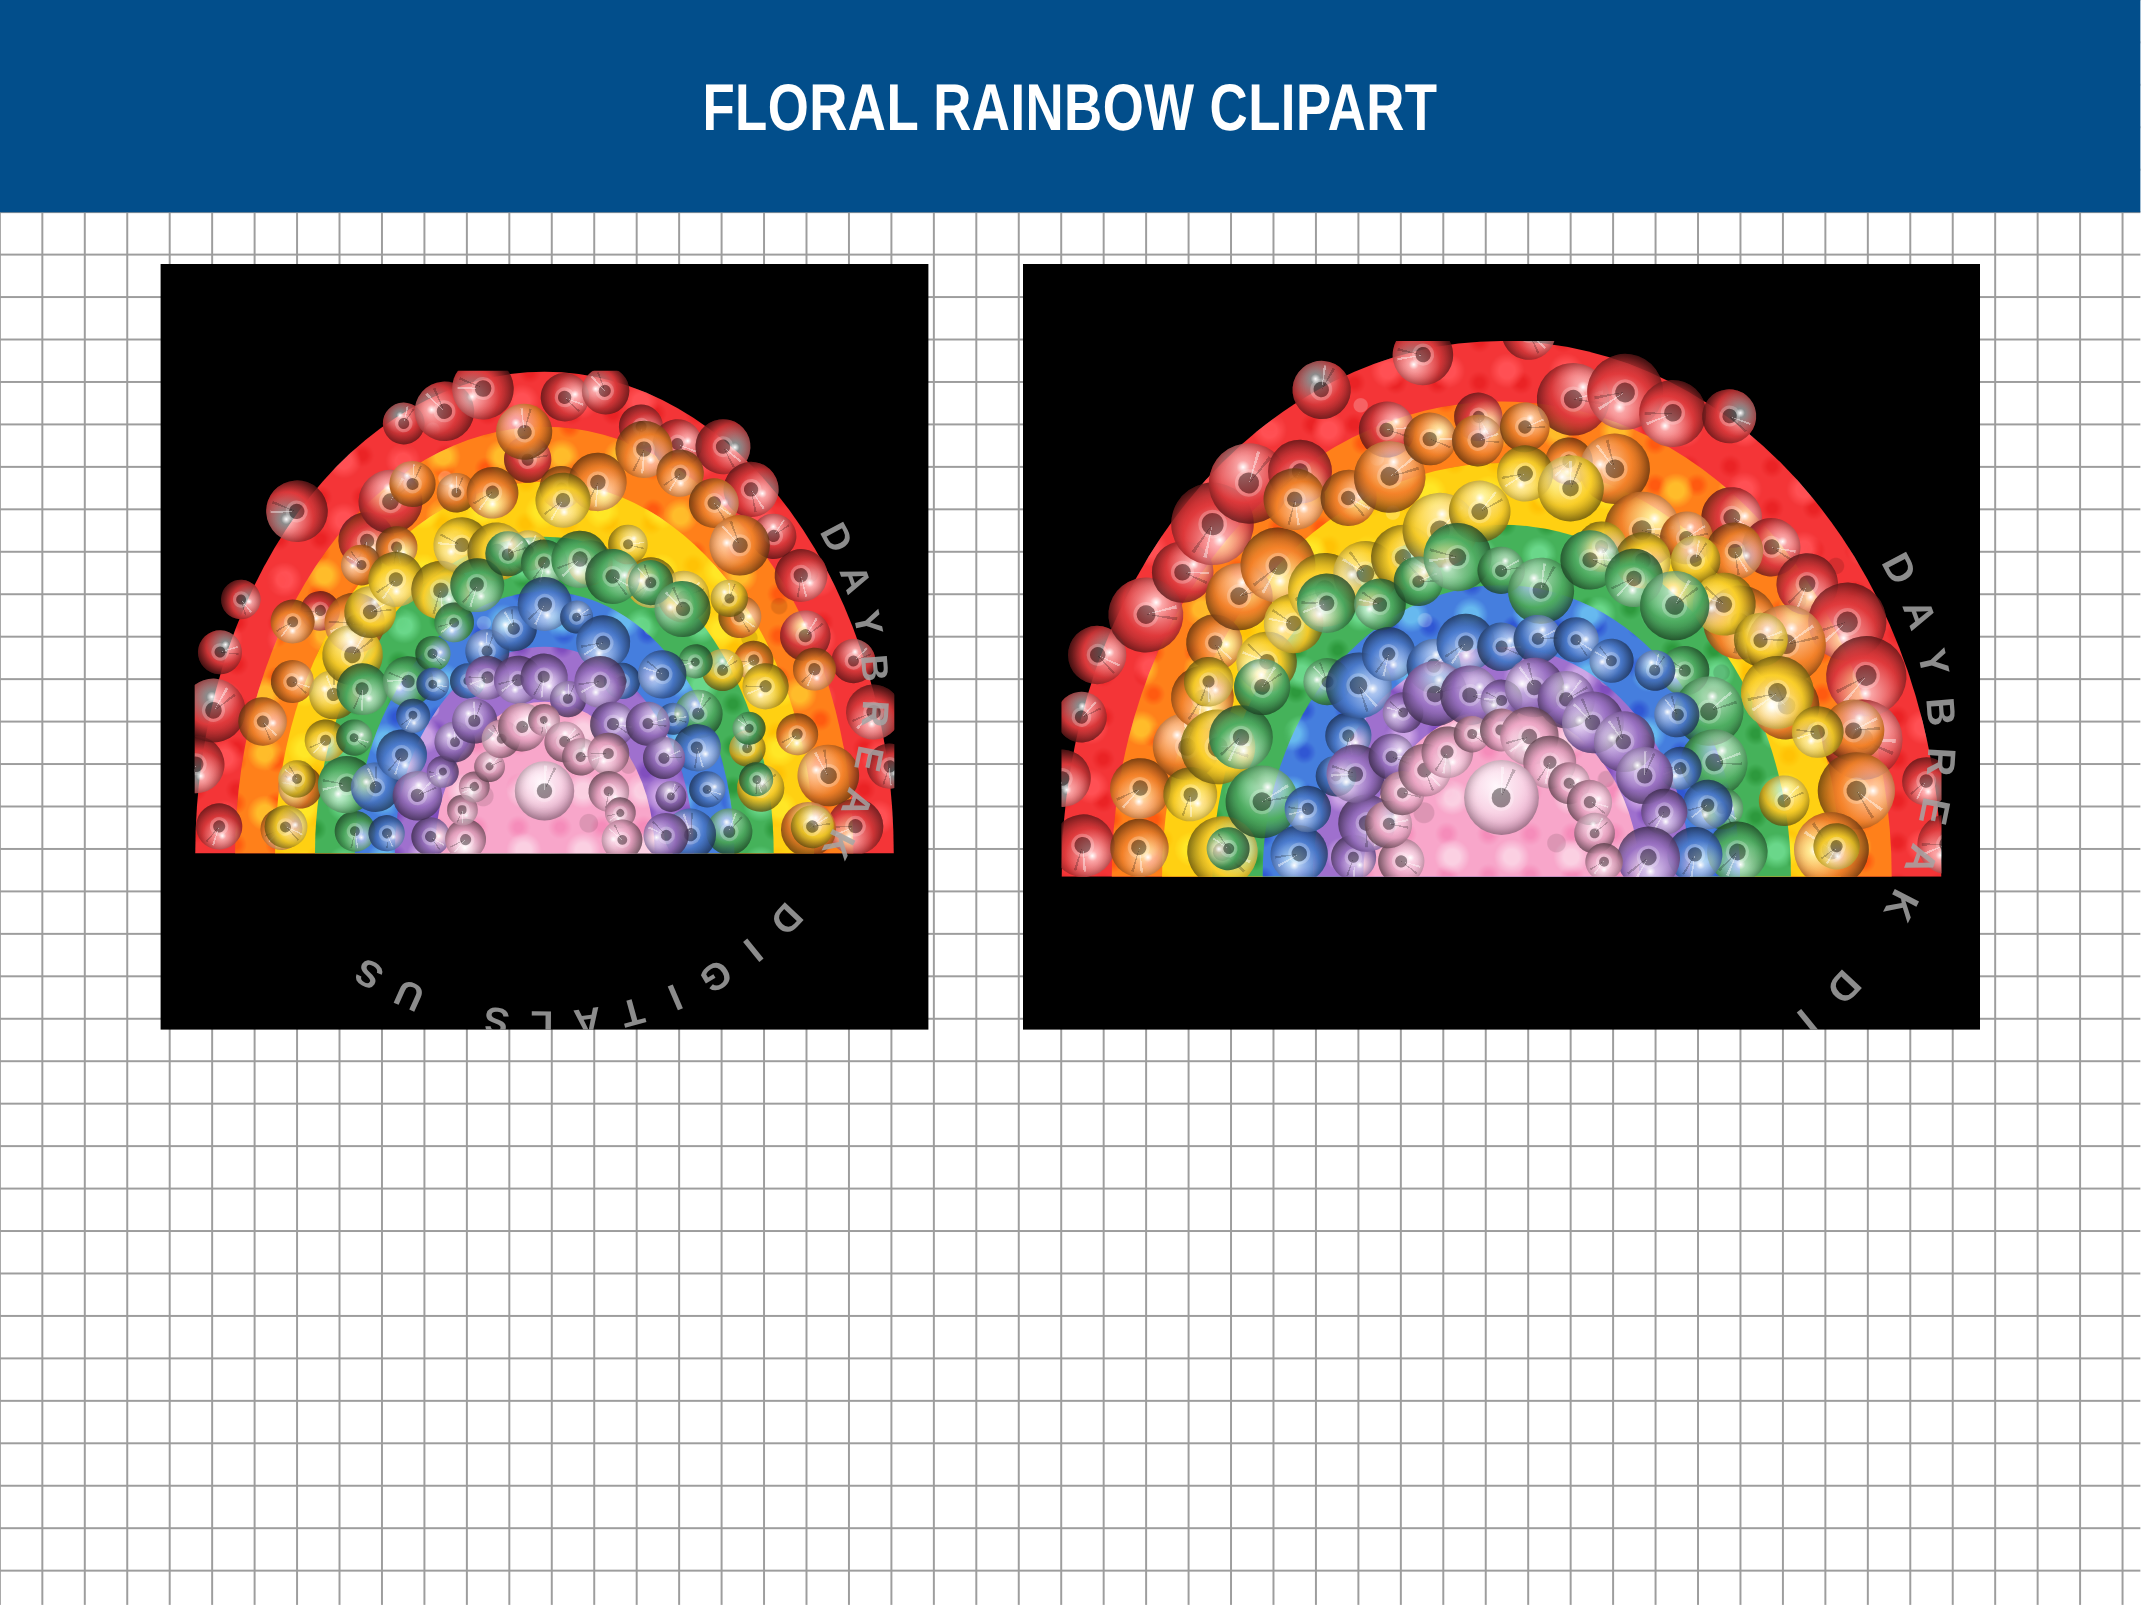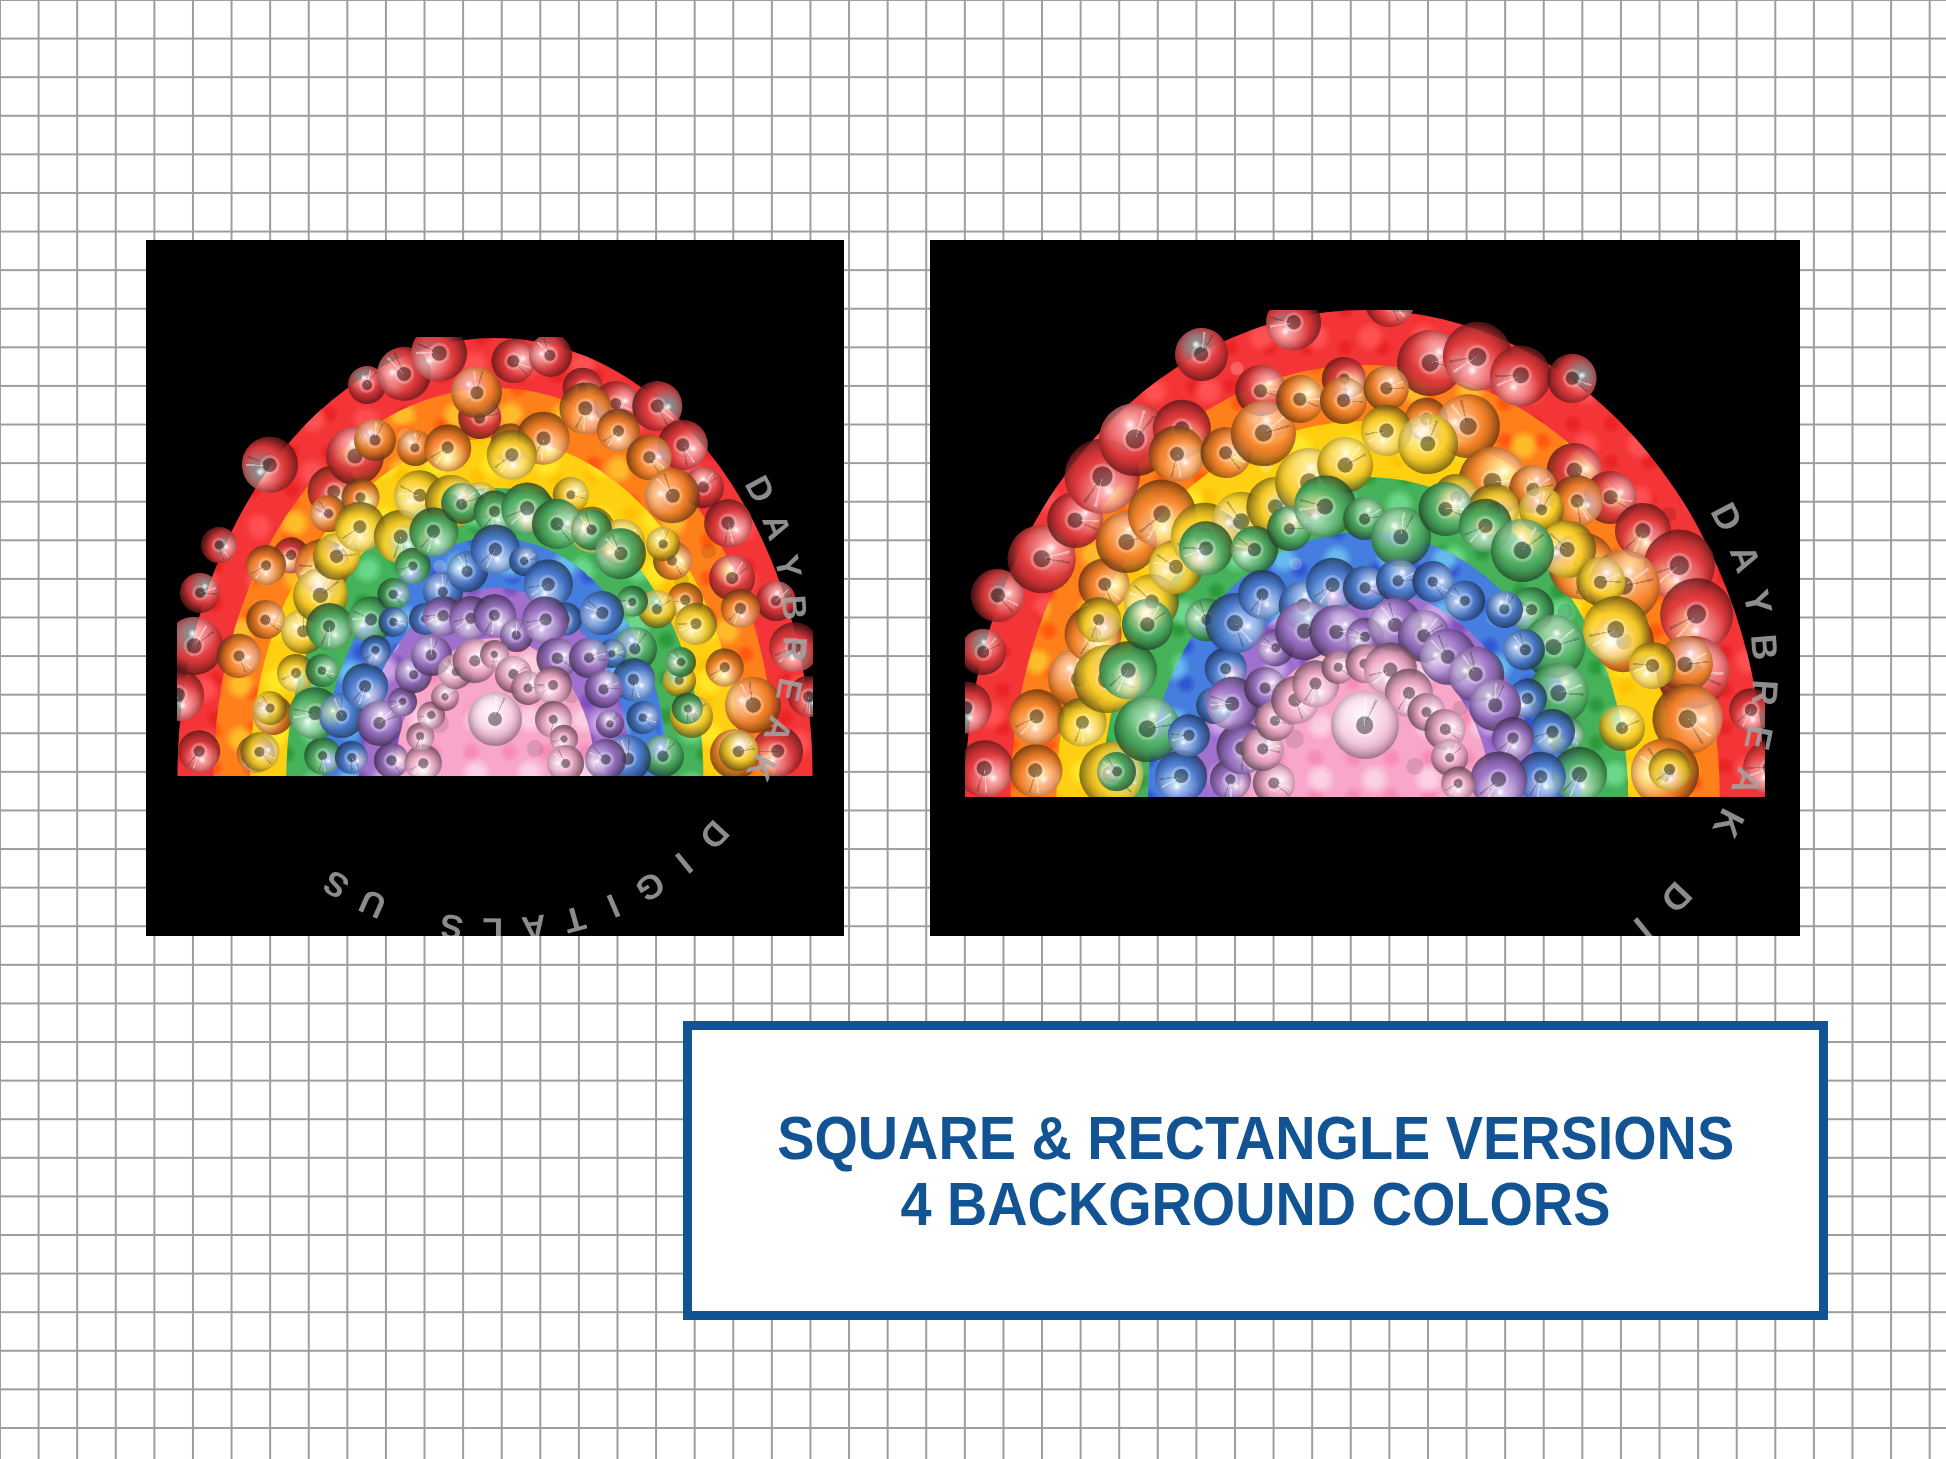--- a/index.html
+++ b/index.html
@@ -145,20 +145,23 @@
   #box-quality .feat-line { font-size: 62px; transform: scaleX(0.94); }
   #box-versions .feat-line { font-size: 62px; transform: scaleX(0.90); }
 </style>
 </head>
 <body>
 
 <div id="page">
 
   <div id="grid-bg"></div>
 
+  <div id="header-banner">
+    <div id="page-title">FLORAL RAINBOW CLIPART</div>
+  </div>
 
   <div id="preview-square" class="preview-panel">
     <div id="art-square" class="art-stage">
       <div class="rainbow-wrap">
           <div class="arc" style="width: 635px; height: 438px; background: radial-gradient(at 50% 100%, rgb(224, 58, 60) 0%, rgb(224, 58, 60) 100%); filter: saturate(1.15);">
             <div class="bloom-field"></div>
           </div>
           <div class="arc" style="width: 562.429px; height: 387.943px; background: radial-gradient(at 50% 100%, rgb(245, 131, 42) 0%, rgb(245, 131, 42) 100%); filter: saturate(1.15);">
             <div class="bloom-field"></div>
           </div>
@@ -515,18 +518,14 @@
           <span class="wm-char" style="font-size: 36px; transform: rotate(-46.9474deg) translate(0px, 330px) rotate(180deg) translate(-50%, -50%);">D</span>
           <span class="wm-char" style="font-size: 36px; transform: rotate(-39.0526deg) translate(0px, 330px) rotate(180deg) translate(-50%, -50%);">I</span>
           <span class="wm-char" style="font-size: 36px; transform: rotate(-31.1579deg) translate(0px, 330px) rotate(180deg) translate(-50%, -50%);">G</span>
           <span class="wm-char" style="font-size: 36px; transform: rotate(16.2105deg) translate(0px, 330px) rotate(180deg) translate(-50%, -50%);"> </span>
           <span class="wm-char" style="font-size: 36px; transform: rotate(32deg) translate(0px, 330px) rotate(180deg) translate(-50%, -50%);">S</span>
         </div>
     </div>
   </div>
 
 
-  <div id="box-versions" class="feature-box">
-    <div class="feat-line">SQUARE &amp; RECTANGLE VERSIONS</div>
-    <div class="feat-line">4 BACKGROUND COLORS</div>
-  </div>
 
 </div>
 
 </body></html>

